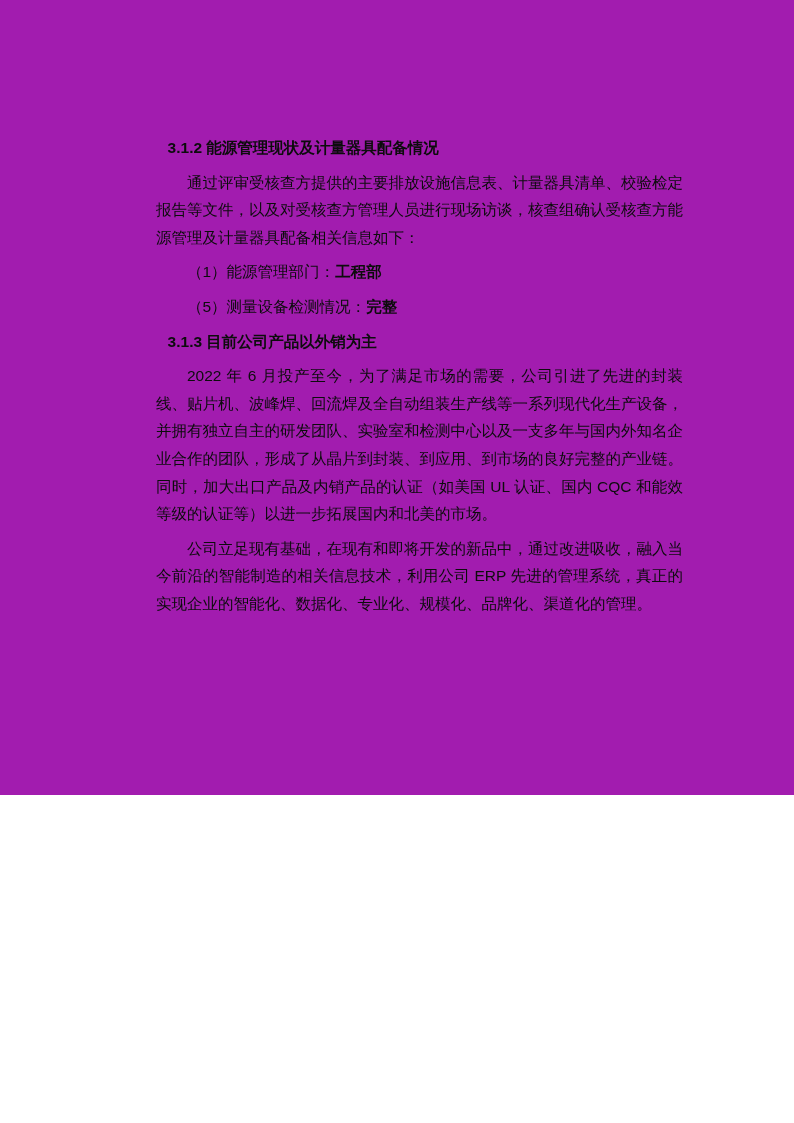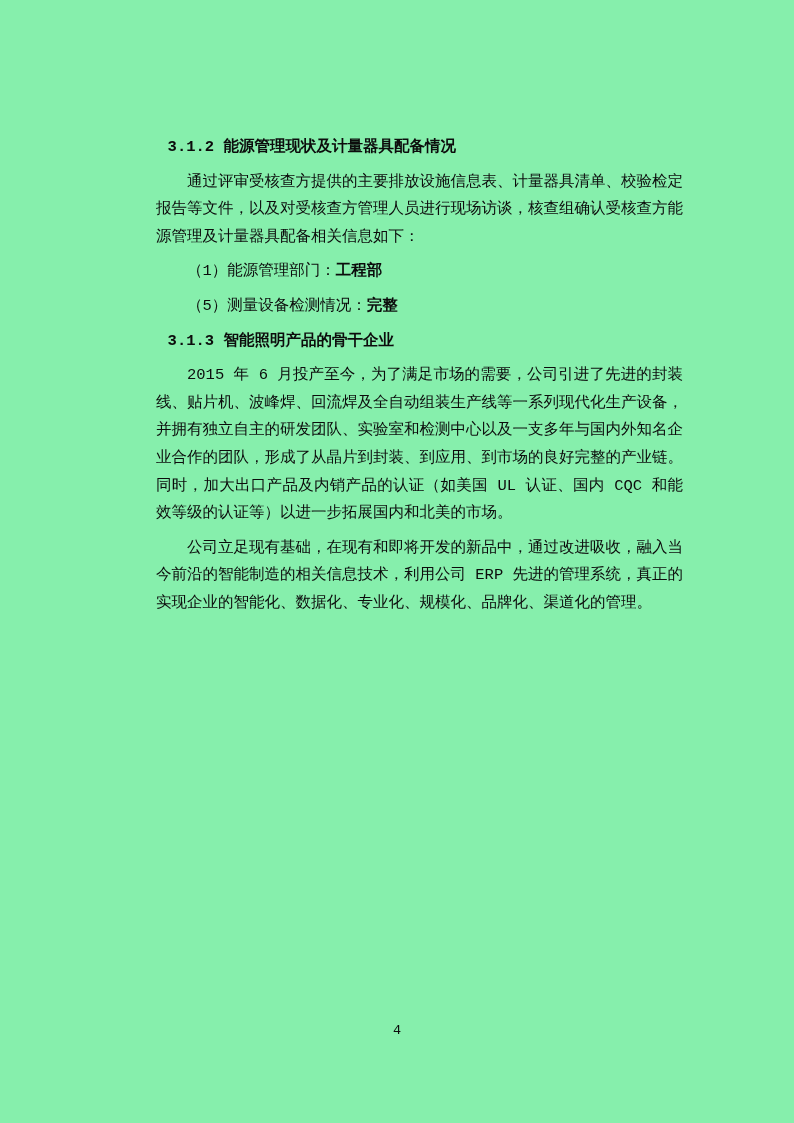--- a/index.html
+++ b/index.html
@@ -3,23 +3,23 @@
 <meta charset="utf-8">
 <style>
   html, body {
     margin: 0;
     padding: 0;
     background: #ffffff;
   }
   .page {
     position: relative;
     width: 794px;
-    height: 1123px;
-    background: #86efac;
-    font-family: Liberation Mono, monospace;
+    height: 795px;
+    background: #a21caf;
+    font-family: Liberation Sans, sans-serif;
     color: #0c0c0c;
     overflow: hidden;
   }
   .content {
     position: absolute;
     left: 149px;
     top: 134px;
     width: 541px;
   }
   .para {
@@ -64,24 +64,24 @@
 
     <p class="para">通过评审受核查方提供的主要排放设施信息表、计量器具清单、校验检定报告等文件，以及对受核查方管理人员进行现场访谈，核查组确认受核查方能源管理及计量器具配备相关信息如下：</p>
 
     <p class="para"><span>（1）能源管理部门：</span><span class="value-bold">工程部</span></p>
 
 
 
 
     <p class="para"><span>（5）测量设备检测情况：</span><span class="value-bold">完整</span></p>
 
-    <h3 class="heading">3.1.3 智能照明产品的骨干企业</h3>
+    <h3 class="heading">3.1.3 目前公司产品以外销为主</h3>
 
 
-    <p class="para">2015 年 6 月投产至今，为了满足市场的需要，公司引进了先进的封装线、贴片机、波峰焊、回流焊及全自动组装生产线等一系列现代化生产设备，并拥有独立自主的研发团队、实验室和检测中心以及一支多年与国内外知名企业合作的团队，形成了从晶片到封装、到应用、到市场的良好完整的产业链。同时，加大出口产品及内销产品的认证（如美国 UL 认证、国内 CQC 和能效等级的认证等）以进一步拓展国内和北美的市场。</p>
+    <p class="para">2022 年 6 月投产至今，为了满足市场的需要，公司引进了先进的封装线、贴片机、波峰焊、回流焊及全自动组装生产线等一系列现代化生产设备，并拥有独立自主的研发团队、实验室和检测中心以及一支多年与国内外知名企业合作的团队，形成了从晶片到封装、到应用、到市场的良好完整的产业链。同时，加大出口产品及内销产品的认证（如美国 UL 认证、国内 CQC 和能效等级的认证等）以进一步拓展国内和北美的市场。</p>
 
 
     <p class="para">公司立足现有基础，在现有和即将开发的新品中，通过改进吸收，融入当今前沿的智能制造的相关信息技术，利用公司 ERP 先进的管理系统，真正的实现企业的智能化、数据化、专业化、规模化、品牌化、渠道化的管理。</p>
 
   </div>
 
   <div class="page-footer">4</div>
 </div>
 
 </body></html>

